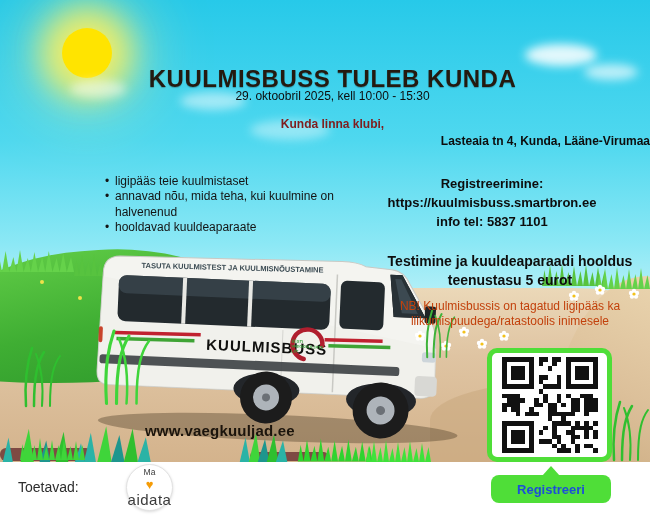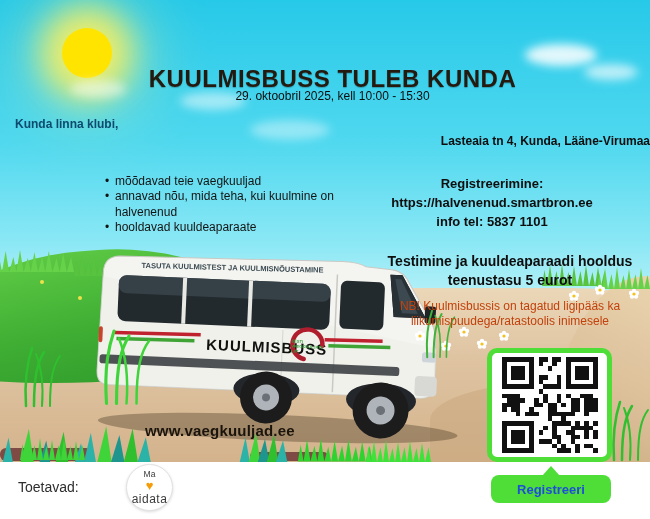--- a/index.html
+++ b/index.html
@@ -36,22 +36,22 @@
   .dot { position:absolute; border-radius:50%; }
 
   svg.scenery { position:absolute; overflow:visible; }
 
   
   .page-title { position:absolute; left:15px; top:37px; width:635px; text-align:center;
          font-size:24px; font-weight:900; letter-spacing:.5px; color:#241A10;
          text-shadow:0 1px 1px rgba(0,0,0,.25);margin-top:28px; }
   .date-line { position:absolute; left:15px; top:89px; width:635px; text-align:center;
          font-size:12px; font-weight:normal; color:#0d0d0d; }
-  .loc1 { position:absolute; left:15px; top:117px; width:635px; text-align:left;
-         font-size:12px; font-weight:bold; color:#0c4a6e; }
+  .loc1 { position:absolute; left:15px; top:117px; width:635px; text-align:center;
+         font-size:12px; font-weight:bold; color:#7f1d1d; }
   .loc2 { position:absolute; left:15px; top:134px; width:635px; text-align:right;
          font-size:12px; font-weight:bold; color:#0d0d0d; }
 
   .services { position:absolute; left:95px; top:174px; width:268px; z-index:12; }
   .services h3 { font-size:14px; font-weight:bold; color:#0d0d0d; margin-bottom:3px; }
   .services ul { list-style:none; padding-left:10px; }
   .services li { font-size:12px; color:#141414; line-height:1.28; padding-left:10px; position:relative; }
   .services li::before { content:"•"; position:absolute; left:0; top:0; }
 
   .reg-block { position:absolute; left:348px; top:175px; width:288px; text-align:center; z-index:12; }
@@ -80,21 +80,21 @@
          border-bottom:10px solid #4FDE38; }
 
   
   .footer-bar { position:absolute; left:0; top:462px; width:650px; height:57px; background:#fff; z-index:13; }
   .supporters { position:absolute; left:18px; top:17px; font-size:14px; color:#2E2E2E; }
   .logo-circle { position:absolute; left:126px; top:2px; width:47px; height:47px; border-radius:50%;
          background:#fff; border:1px solid #E2E2E2; box-shadow:0 1px 3px rgba(0,0,0,.15);
          display:flex; flex-direction:column; align-items:center; justify-content:center; line-height:1; }
   .logo-circle .l1 { font-size:8.5px; color:#3a3a3a; }
   .logo-circle .lh { font-size:13px; color:#F59C07; margin:1px 0; }
-  .logo-circle .l2 { font-size:12px; color:#3a3a3a; letter-spacing:.5px; }
+  .logo-circle .l2 { font-size:15px; color:#3a3a3a; letter-spacing:.5px; }
 </style>
 </head>
 <body>
 
 <div class="poster">
 
   <div class="sky"></div>
   <div class="sun"></div>
   <div class="cloud c1"></div>
   <div class="cloud c2"></div>
@@ -160,29 +160,29 @@
   <div class="dot" style="left:78px;top:296px;width:4px;height:4px;background:#EFE14A;z-index:4"></div>
   <div class="dot" style="left:120px;top:272px;width:4px;height:4px;background:#EFE14A;z-index:4"></div>
 
   <div class="page-title">KUULMISBUSS TULEB KUNDA</div>
   <div class="date-line">29. oktoobril 2025, kell 10:00 - 15:30</div>
   <div class="loc1">Kunda linna klubi,</div>
   <div class="loc2">Lasteaia tn 4, Kunda, Lääne-Virumaa</div>
 
   <div class="services">
     <ul>
-      <li>mõõdavad teie vaegkuuljad</li>
+      <li>ligipääs teie kuulmistaset</li>
       <li>annavad nõu, mida teha, kui kuulmine on halvenenud</li>
       <li>hooldavad kuuldeaparaate</li>
     </ul>
   </div>
 
   <div class="reg-block">
     <div class="rh">Registreerimine:</div>
-    <div class="rh">https://halvenenud.smartbron.ee</div>
+    <div class="rh">https://kuulmisbuss.smartbron.ee</div>
     <div class="rh">info tel: 5837 1101</div>
   </div>
   <div class="fee-block">
     <div>Testimine ja kuuldeaparaadi hooldus</div>
     <div>teenustasu 5 eurot</div>
   </div>
   <div class="note-block">
     <div>NB! Kuulmisbussis on tagatud ligipääs ka</div>
     <div>liikumispuudega/ratastoolis inimesele</div>
   </div>

